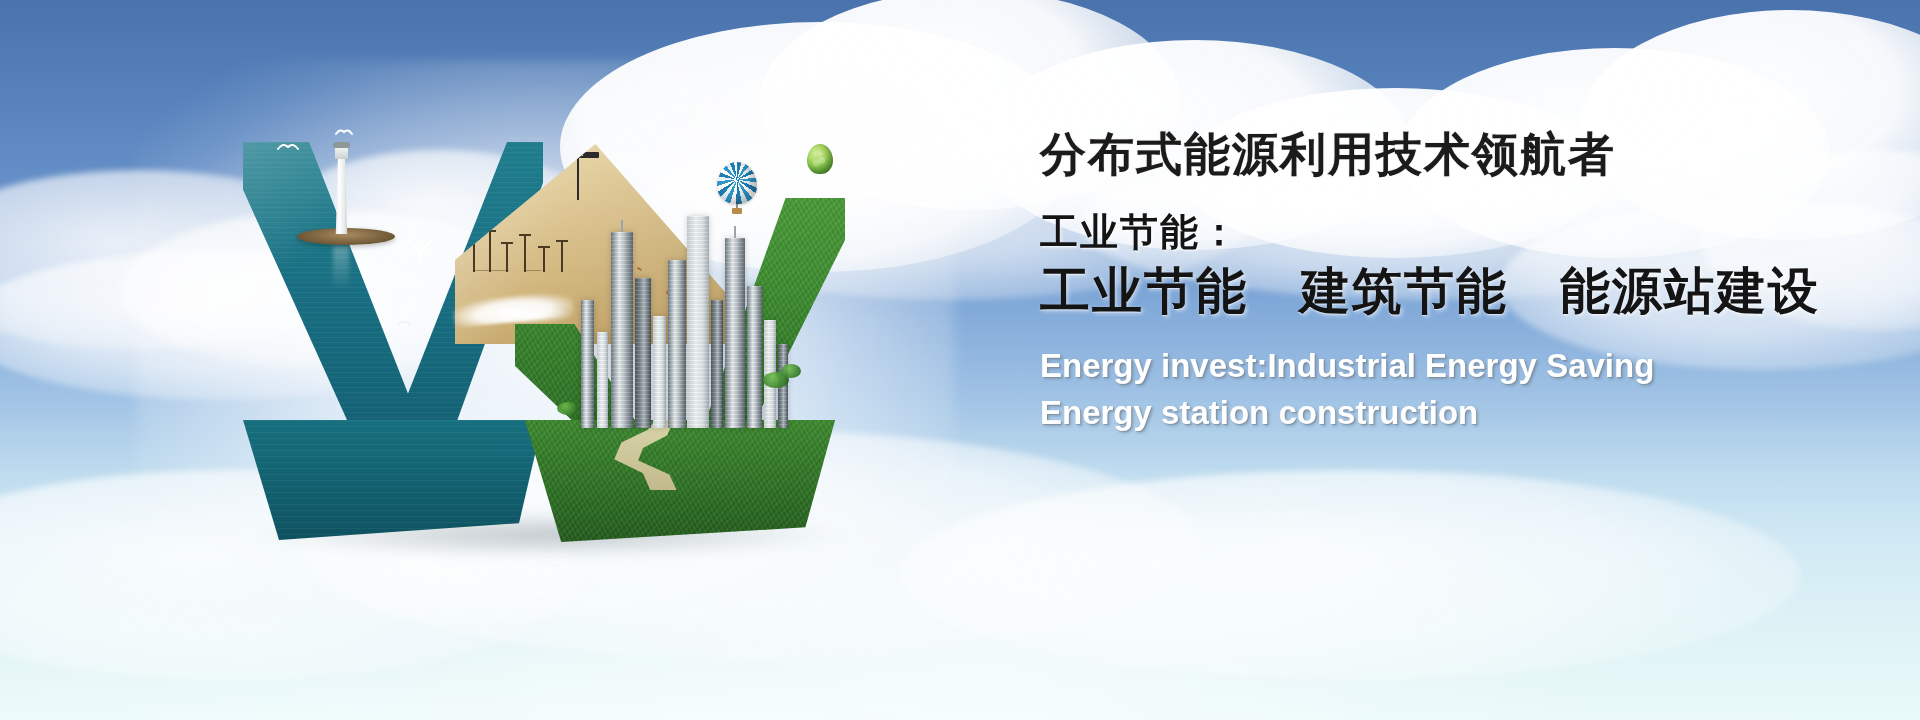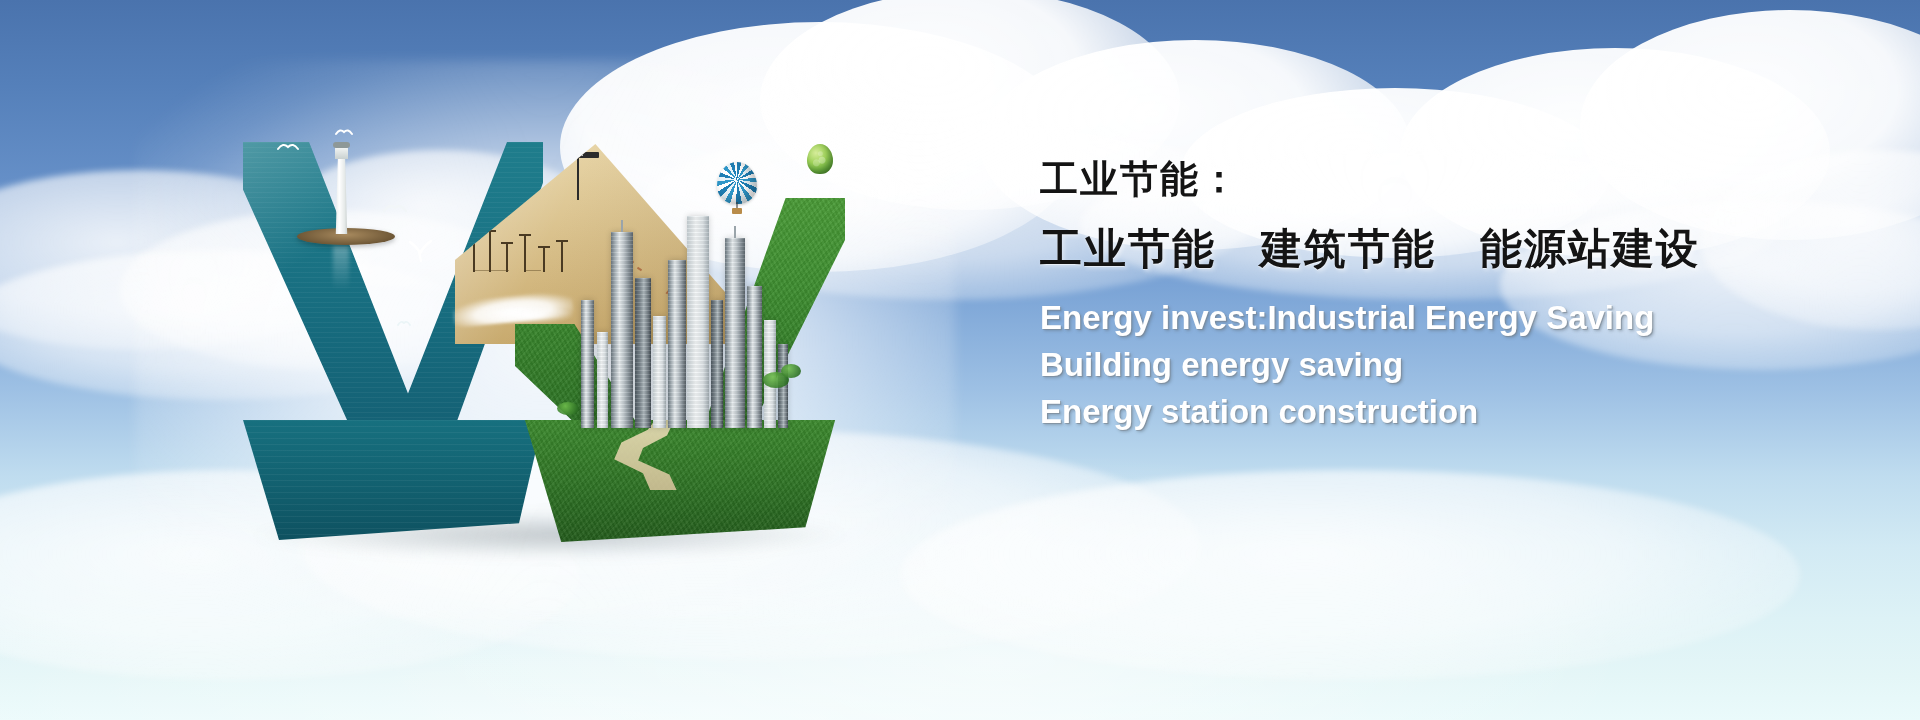--- a/index.html
+++ b/index.html
@@ -384,22 +384,21 @@
     font-weight:bold;
     color:#141414;
     letter-spacing:2px;
     white-space:nowrap;
     text-shadow:
       0 1px 0 rgba(255,255,255,.5),
       2px 2px 3px rgba(255,255,255,.5);
   }
 
   .services-cn {
-    margin-top:16px;
-    font-size:42px;
+    font-size:50px;
     font-weight:bold;
     color:#141414;
     letter-spacing:2px;
     white-space:nowrap;
     text-shadow:
       0 1px 0 rgba(255,255,255,.5),
       2px 2px 4px rgba(255,255,255,.5);
     font-family: Liberation Serif, serif;
   }
 
@@ -555,27 +554,27 @@
         <div class="basket"></div>
       </div>
 
       <div class="globe"></div>
 
     </div>
   </div>
 
   <div id="copy">
 
+    <div class="headline">分布式能源利用技术领航者</div>
 
 
     <div class="lead-cn">工业节能：</div>
 
     <div class="services-cn">工业节能　建筑节能　能源站建设</div>
 
     <div class="en-list">
       <div class="en-line">Energy invest:Industrial Energy Saving</div>
-      <div class="en-line">Building energy saving</div>
       <div class="en-line">Energy station construction</div>
     </div>
 
   </div>
 
 </div>
 
 </body></html>

